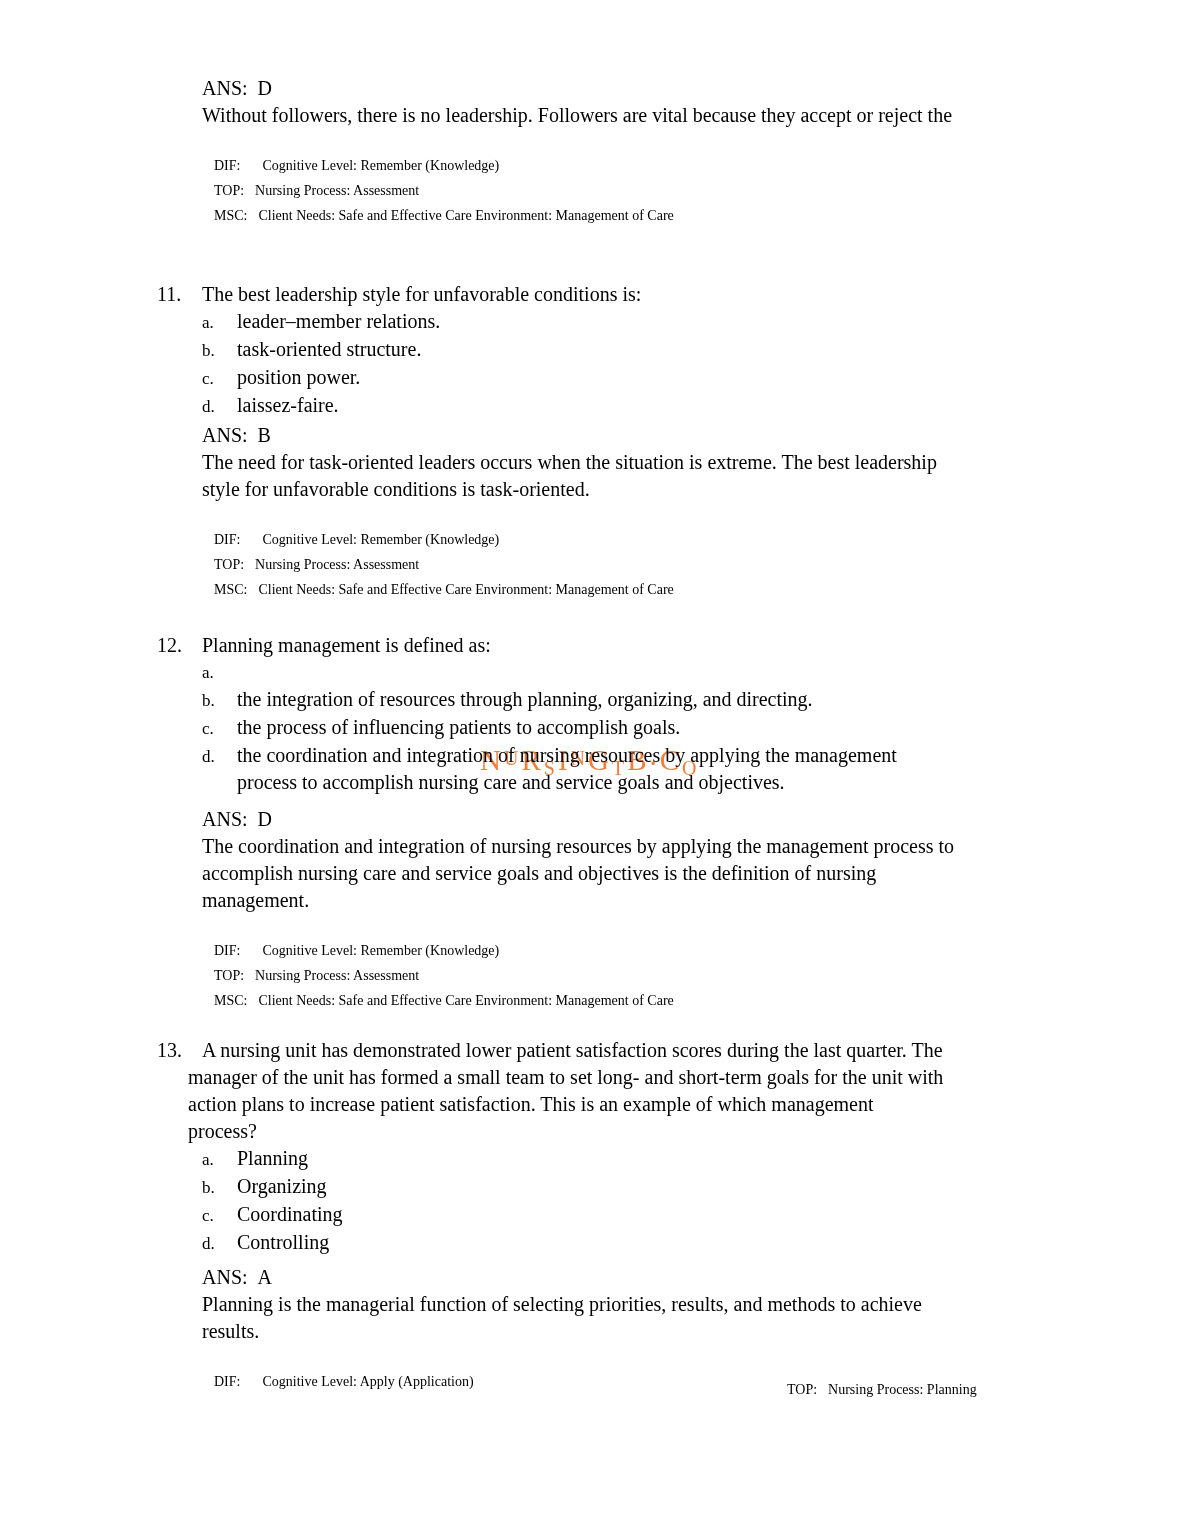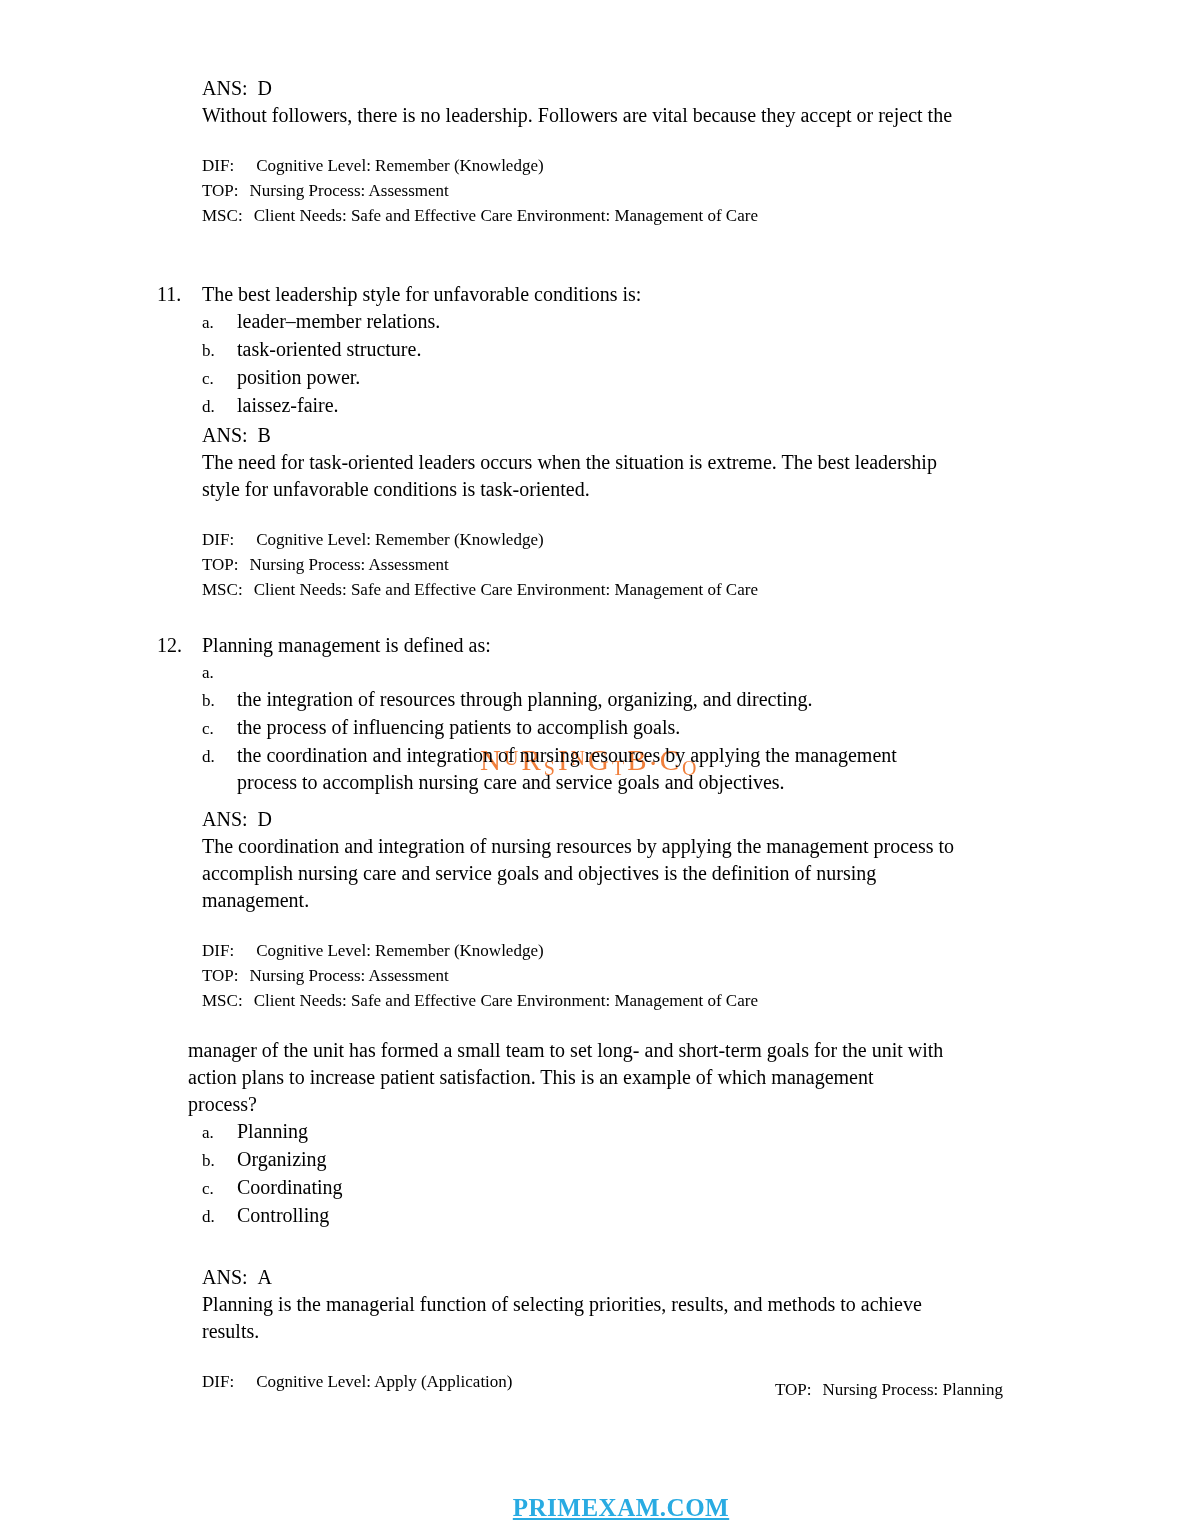--- a/index.html
+++ b/index.html
@@ -18,21 +18,21 @@
   .qnum { width: 45px; flex: none; }
   .qcont { margin-left: 31px; }
   .opts { margin-left: 45px; }
   .opt { display: flex; align-items: baseline; }
   .olet { width: 35px; flex: none; font-size: 17px; }
   .oline { display: block; }
 
   .ans-val { margin-left: 10px; }
 
   .meta { margin-top: 24px; }
-  .mline { font-size: 17px; line-height: 25px; white-space: nowrap; }
+  .mline { font-size: 14px; line-height: 25px; white-space: nowrap; margin-left: 12px; }
   .mlabel { display: inline-block; }
   .gapw { margin-left: 22px; }
   .gapn { margin-left: 11px; }
   .meta-row2 { position: relative; }
   .topcol { position: absolute; left: 573px; top: 8px; }
 
   .watermark {
     position: absolute; left: 480px; top: 744px; z-index: 0;
     font-size: 29px; letter-spacing: 3px; font-variant: small-caps;
     opacity: 0.92; white-space: nowrap; color: #F0752B;
@@ -139,20 +139,24 @@
     <div class="line">accomplish nursing care and service goals and objectives is the definition of nursing</div>
     <div class="line">management.</div>
     <div class="meta">
       <div class="mline"><span class="mlabel">DIF:</span><span class="gapw">Cognitive Level: Remember (Knowledge)</span></div>
       <div class="mline"><span class="mlabel">TOP:</span><span class="gapn">Nursing Process: Assessment</span></div>
       <div class="mline"><span class="mlabel">MSC:</span><span class="gapn">Client Needs: Safe and Effective Care Environment: Management of Care</span></div>
     </div>
   </section>
 
   <section style="top:1037px">
+    <div class="line qrow">
+      <span class="qnum">13.</span>
+      <span>A nursing unit has demonstrated lower patient satisfaction scores during the last quarter. The</span>
+    </div>
     <div class="line qcont">manager of the unit has formed a small team to set long- and short-term goals for the unit with</div>
     <div class="line qcont">action plans to increase patient satisfaction. This is an example of which management</div>
     <div class="line qcont">process?</div>
     <div class="opts">
       <div class="line opt">
         <span class="olet">a.</span>
         <span>Planning</span>
       </div>
       <div class="line opt">
         <span class="olet">b.</span>
@@ -176,17 +180,14 @@
     <div class="line">Planning is the managerial function of selecting priorities, results, and methods to achieve</div>
     <div class="line">results.</div>
     <div class="meta">
       <div class="mline meta-row2">
         <span class="mlabel">DIF:</span><span class="gapw">Cognitive Level: Apply (Application)</span>
         <span class="topcol"><span class="mlabel">TOP:</span><span class="gapn">Nursing Process: Planning</span></span>
       </div>
     </div>
   </section>
 
-  <div class="footer">
-    <a style="color: rgb(41, 171, 226);">PRIMEXAM.COM</a>
-  </div>
 
 </div>
 
 </body></html>

